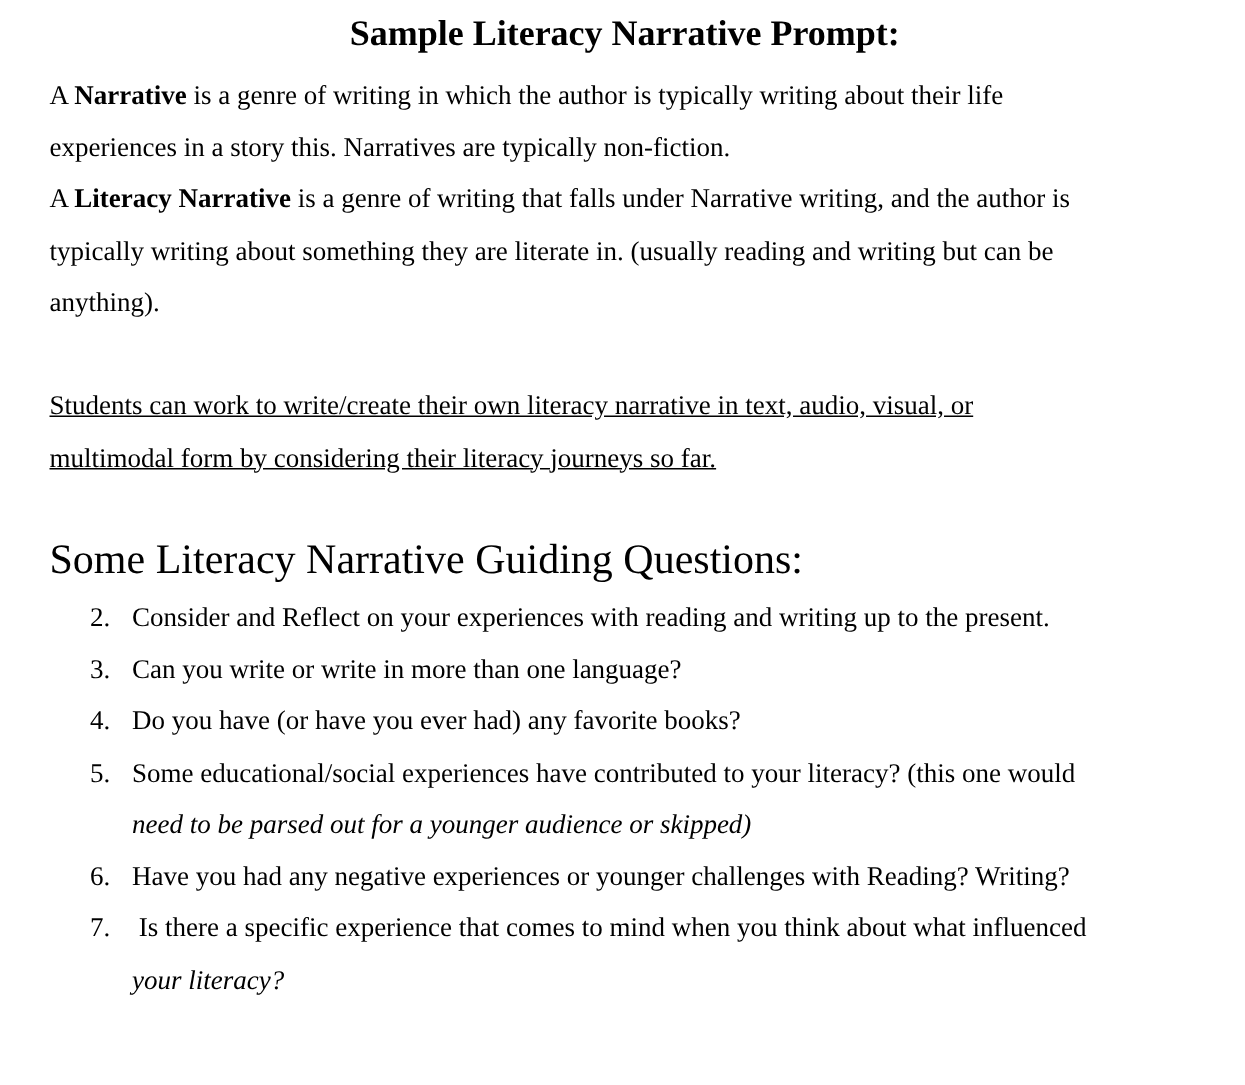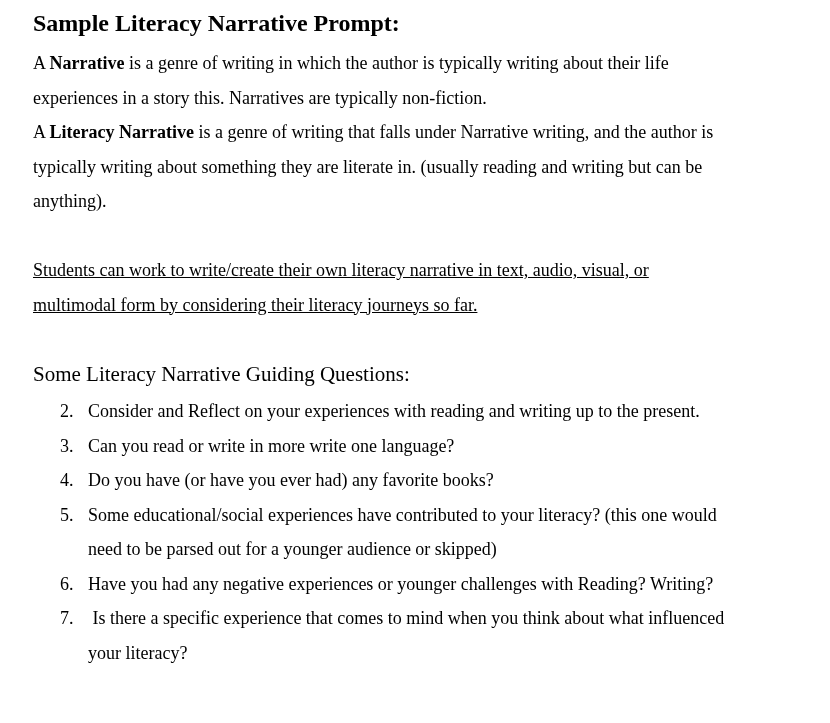--- a/index.html
+++ b/index.html
@@ -18,24 +18,25 @@
   }
   .doc {
     padding: 0 30px 0 33px;
   }
   h1.doc-title {
     margin: 0;
     font-size: 24px;
     font-weight: bold;
     line-height: 46px;
     height: 46px;
+    text-align: center;
   }
   h2.doc-subtitle {
     margin: 0 0 3px 0;
-    font-size: 21px;
+    font-size: 28px;
     font-weight: normal;
     line-height: 34.5px;
     height: 34.5px;
   }
   .line {
     font-size: 18px;
     line-height: 34.5px;
     height: 34.5px;
     white-space: nowrap;
   }
@@ -55,20 +56,21 @@
     padding-left: 27px;
     white-space: nowrap;
   }
   .qline .num {
     display: inline-block;
     width: 28px;
     white-space: pre;
   }
   .qline.cont {
     padding-left: 55px;
+    font-style: italic;
   }
   b.t { font-weight: bold; }
 </style>
 </head>
 <body>
 
 <div class="page">
   <div class="doc">
 
     <h1 class="doc-title">Sample Literacy Narrative Prompt:</h1>
@@ -83,21 +85,21 @@
     <div class="line blank"></div>
 
     <div class="line u"><span class="t">Students can work to write/create their own literacy narrative in text, audio, visual, or</span></div>
     <div class="line u"><span class="t">multimodal form by considering their literacy journeys so far.</span></div>
 
     <div class="line blank"></div>
 
     <h2 class="doc-subtitle">Some Literacy Narrative Guiding Questions:</h2>
 
     <div class="qline"><span class="num">2.</span><span class="t">Consider and Reflect on your experiences with reading and writing up to the present.</span></div>
-    <div class="qline"><span class="num">3.</span><span class="t">Can you read or write in more write one language?</span></div>
+    <div class="qline"><span class="num">3.</span><span class="t">Can you write or write in more than one language?</span></div>
     <div class="qline"><span class="num">4.</span><span class="t">Do you have (or have you ever had) any favorite books?</span></div>
     <div class="qline"><span class="num">5.</span><span class="t">Some educational/social experiences have contributed to your literacy? (this one would</span></div>
     <div class="qline cont"><span class="t">need to be parsed out for a younger audience or skipped)</span></div>
     <div class="qline"><span class="num">6.</span><span class="t">Have you had any negative experiences or younger challenges with Reading? Writing?</span></div>
     <div class="qline"><span class="num">7.</span><span class="t"> Is there a specific experience that comes to mind when you think about what influenced</span></div>
     <div class="qline cont"><span class="t">your literacy?</span></div>
 
   </div>
 </div>
 

